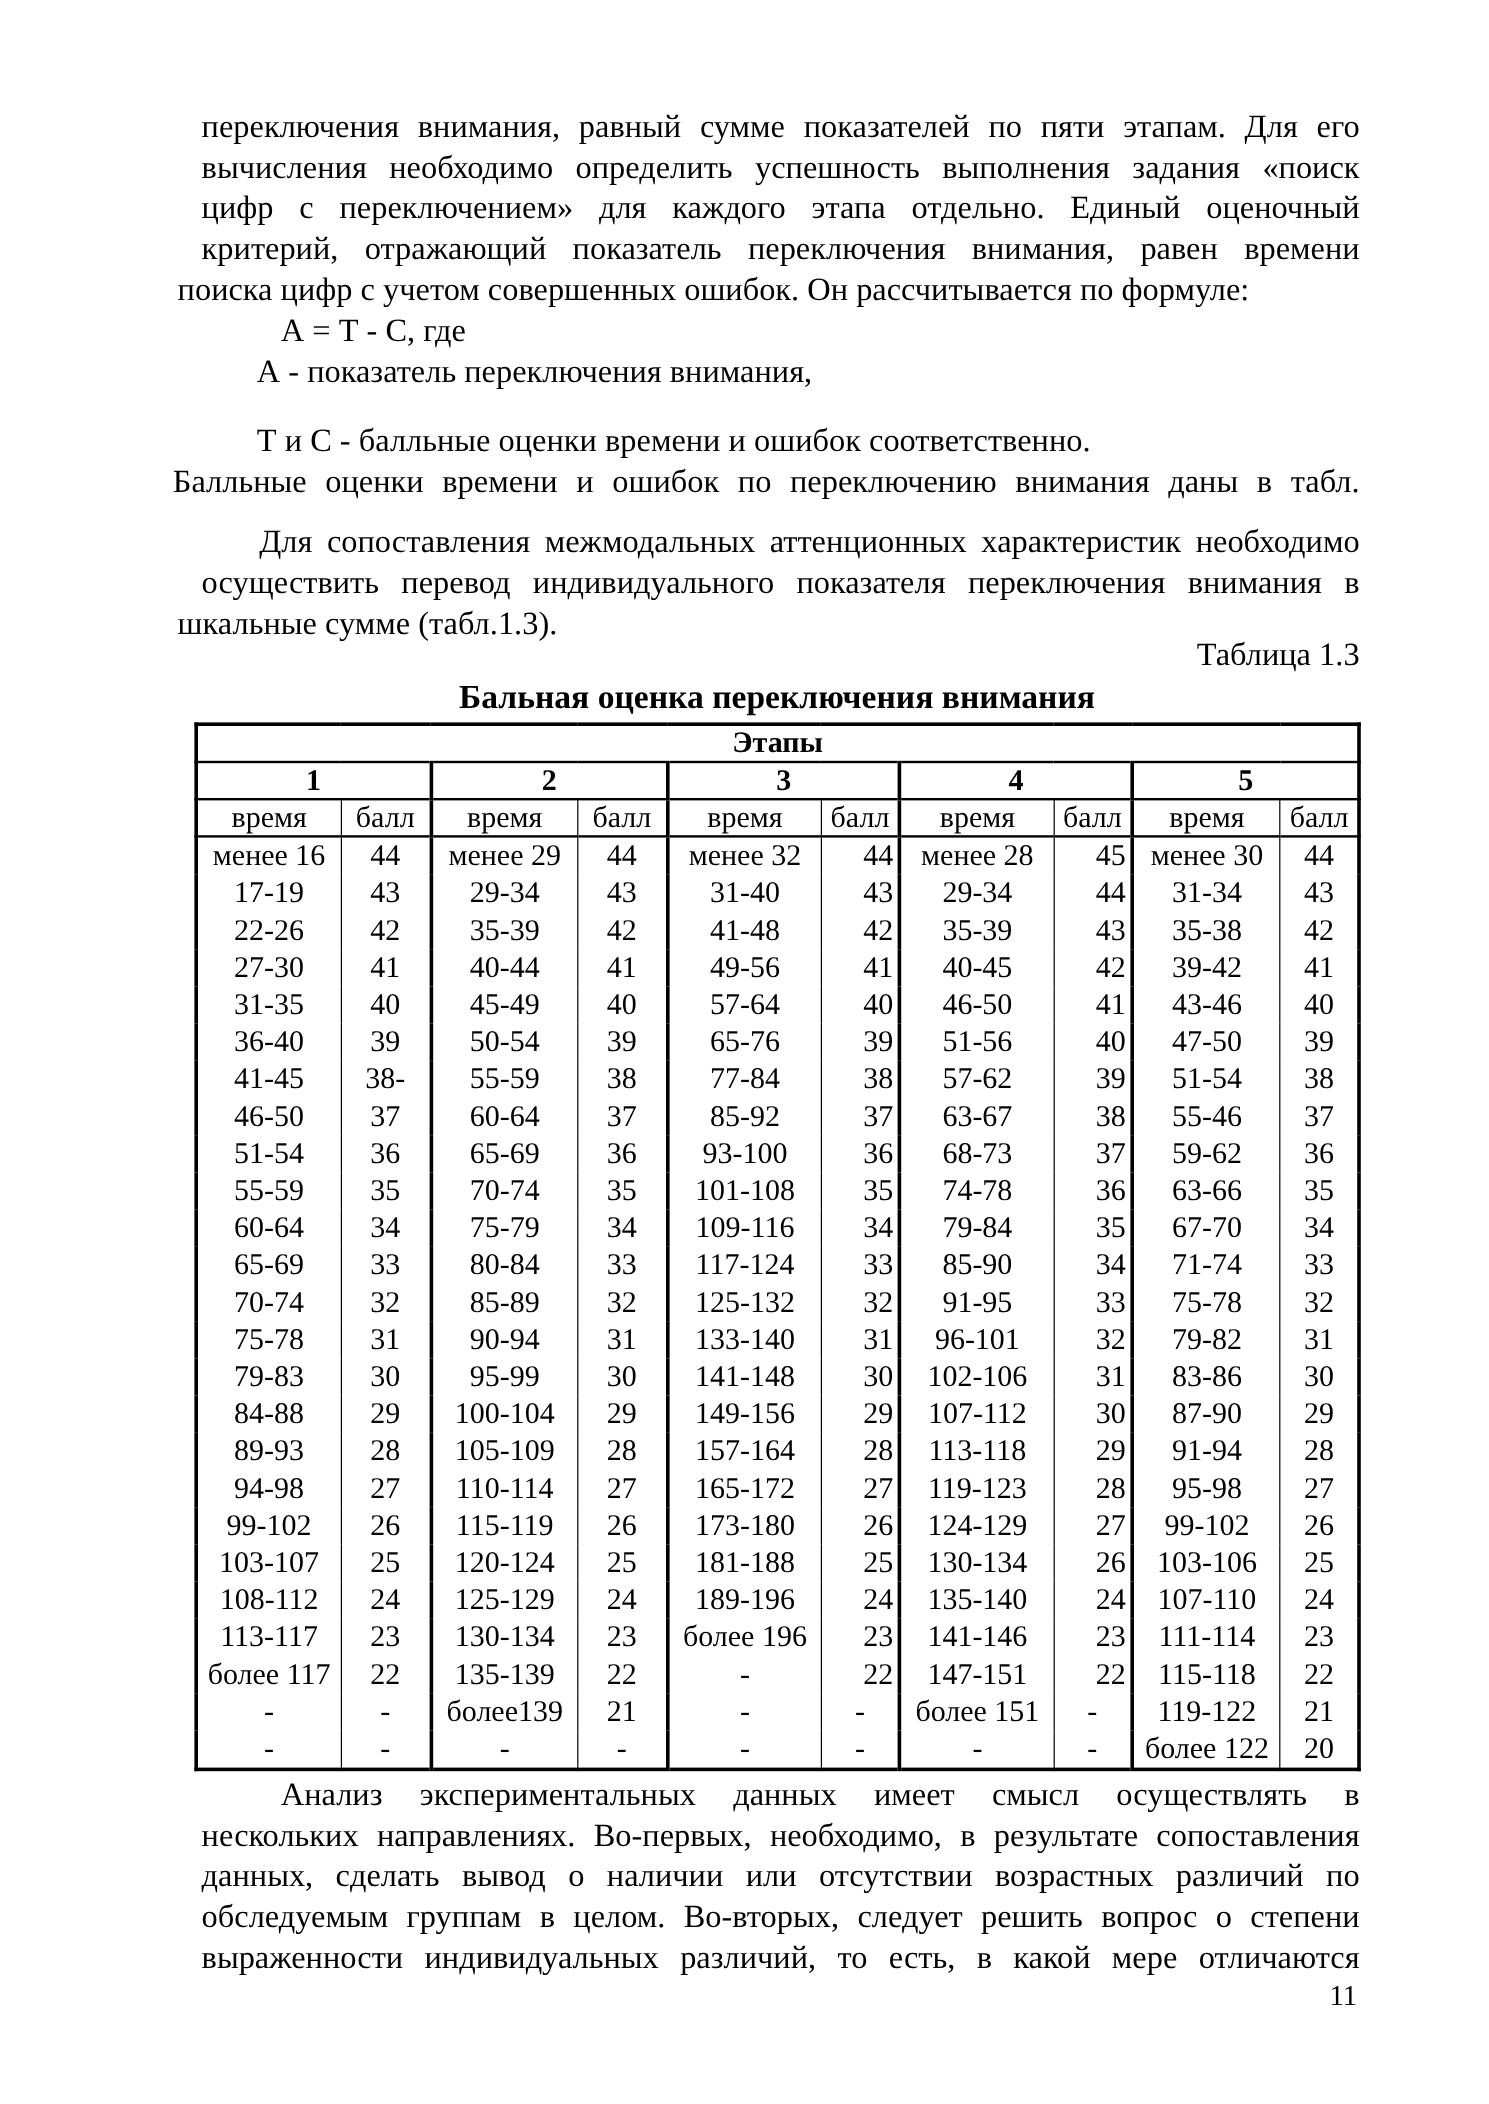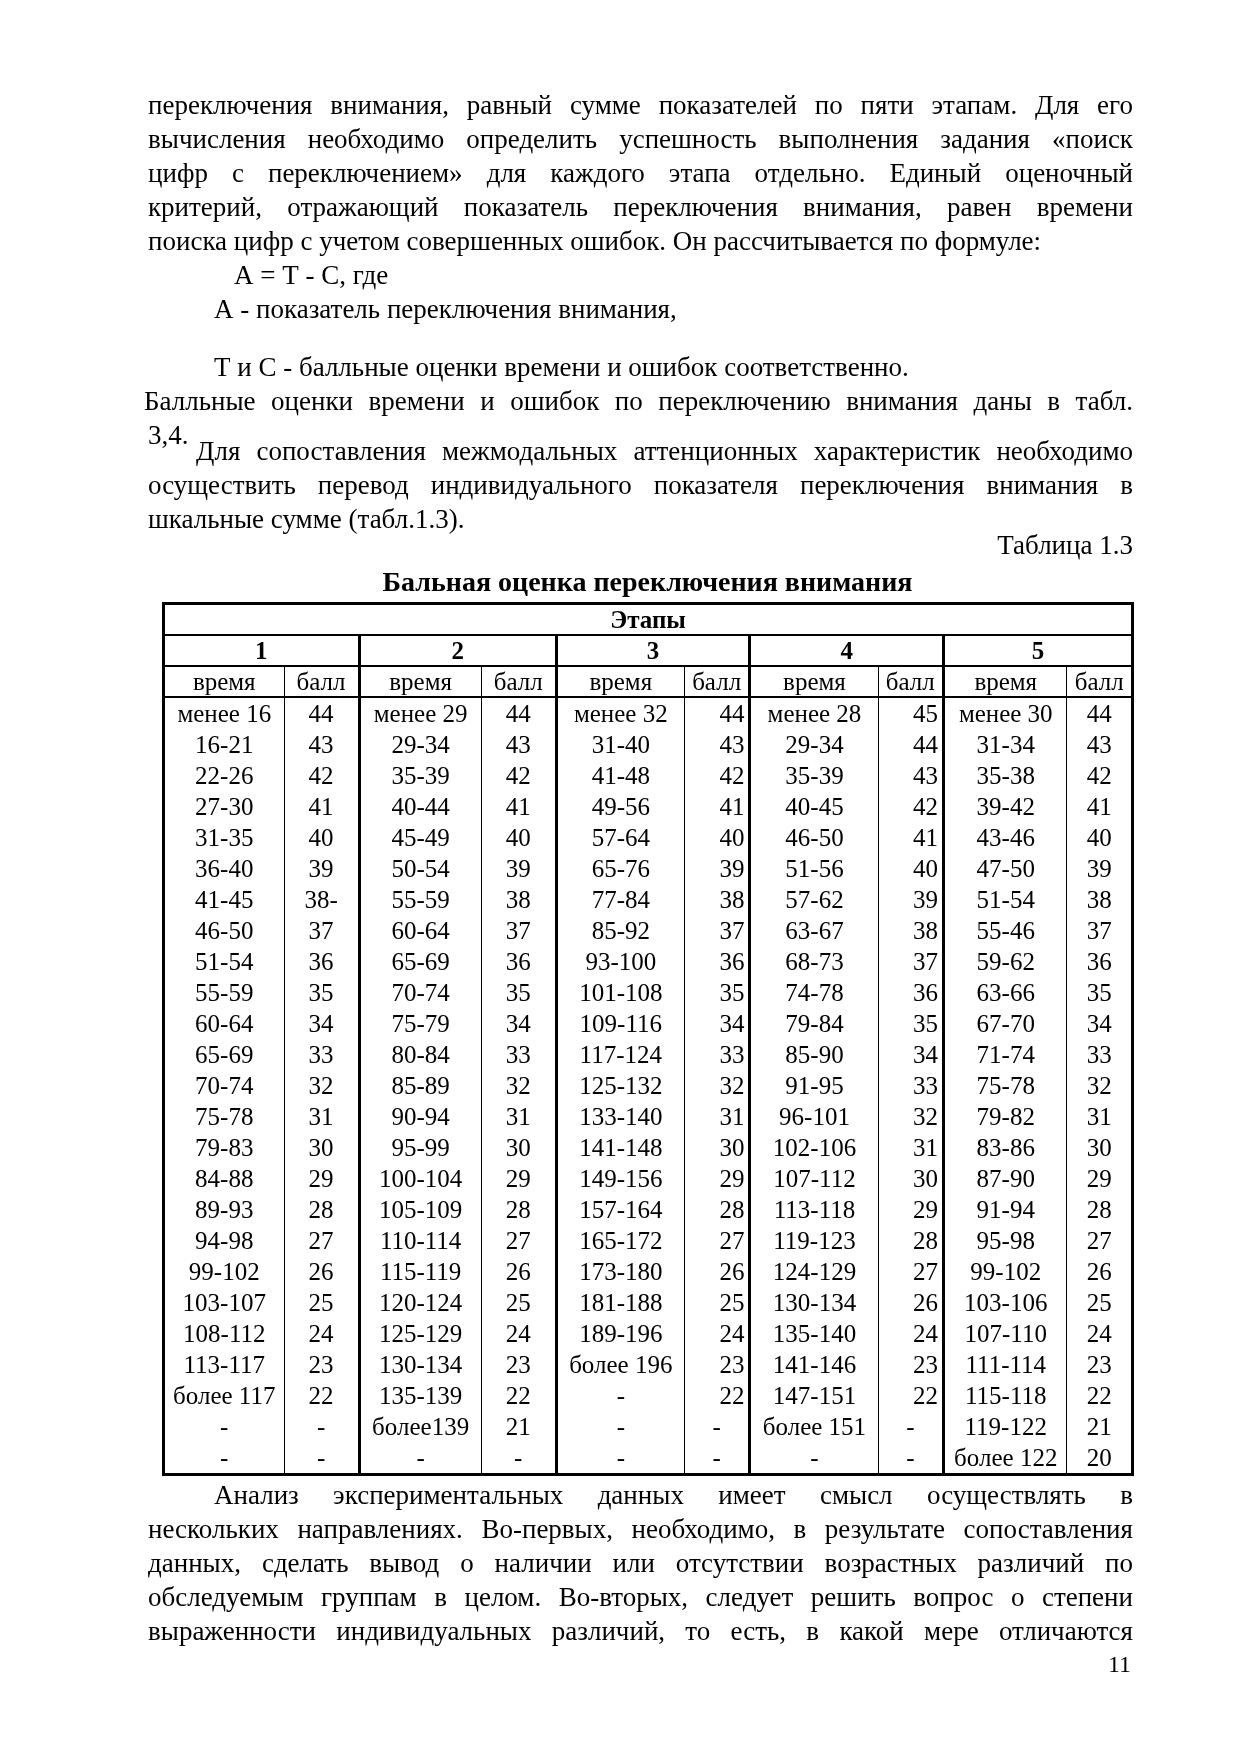--- a/index.html
+++ b/index.html
@@ -2,21 +2,21 @@
 <html><head>
 <meta charset="utf-8">
 <style>
   html, body { margin: 0; padding: 0; background: #ffffff; }
   body { width: 1241px; height: 1753px; position: relative; overflow: hidden;
          font-family: "Liberation Serif", "DejaVu Serif", serif; color: #000; }
   .page { position: absolute; left: 0; top: 0; width: 1241px; height: 1753px; }
   .para { position: absolute; left: 148px; width: 985px; font-size: 27px; line-height: 34px;
           text-align: justify; }
   .line { display: block; height: 34px; white-space: nowrap; }
-  .just { text-align: justify; text-align-last: justify; white-space: normal; }
+  .just { text-align: justify; text-align-last: justify; white-space: normal; margin-left: 20px; }
   .caption-right { position: absolute; right: 108px; top: 530px; font-size: 27px; }
   .table-title { position: absolute; left: 162px; width: 971px; top: 566px; text-align: center;
                  font-size: 28px; font-weight: bold; }
   table.score { position: absolute; left: 162px; top: 602px; width: 972px; border-collapse: collapse;
                 border: 3px solid #000; font-size: 25px; }
   table.score td, table.score th { border-left: 1px solid #000; border-right: 1px solid #000;
                 padding: 0 2px; height: 31px; line-height: 29px; font-weight: normal; }
   table.score th.hdr-bold { font-weight: bold; }
   table.score tr.hrow th { border-top: 2px solid #ec4899; border-bottom: 2px solid #000; height: 28px; }
   table.score td.t { text-align: center; }
@@ -33,21 +33,20 @@
   <div class="para" style="top:88px;">
     <span class="line just">переключения внимания, равный сумме показателей по пяти этапам. Для его</span>
     <span class="line just">вычисления необходимо определить успешность выполнения задания «поиск</span>
     <span class="line just">цифр с переключением» для каждого этапа отдельно. Единый оценочный</span>
     <span class="line just">критерий, отражающий показатель переключения внимания, равен времени</span>
     <span class="line">поиска цифр с учетом совершенных ошибок. Он рассчитывается по формуле:</span>
     <span class="line" style="padding-left:86px;">А = Т - С, где</span>
     <span class="line" style="padding-left:66px;">А - показатель переключения внимания,</span>
     <span class="line" style="padding-left:66px;margin-top:24px;">Т и С - балльные оценки времени и ошибок соответственно.</span>
     <span class="line just" style="margin-left:-4px;">Балльные оценки времени и ошибок по переключению внимания даны в табл.</span>
-    <span class="line">3,4.</span>
   </div>
 
   <div class="para" style="top:434px;">
     <span class="line just" style="padding-left:48px;">Для сопоставления межмодальных аттенционных характеристик необходимо</span>
     <span class="line just">осуществить перевод индивидуального показателя переключения внимания в</span>
     <span class="line">шкальные сумме (табл.1.3).</span>
   </div>
 
   <div class="caption-right">Таблица 1.3</div>
   <div class="table-title">Бальная оценка переключения внимания</div>
@@ -84,21 +83,21 @@
           <td class="t thick-l">менее 29</td>
           <td class="b">44</td>
           <td class="t thick-l">менее 32</td>
           <td class="br">44</td>
           <td class="t thick-l">менее 28</td>
           <td class="br">45</td>
           <td class="t thick-l">менее 30</td>
           <td class="b">44</td>
         </tr>
         <tr>
-          <td class="t">16-21</td>
+          <td class="t">17-19</td>
           <td class="b">43</td>
           <td class="t thick-l">29-34</td>
           <td class="b">43</td>
           <td class="t thick-l">31-40</td>
           <td class="br">43</td>
           <td class="t thick-l">29-34</td>
           <td class="br">44</td>
           <td class="t thick-l">31-34</td>
           <td class="b">43</td>
         </tr>

